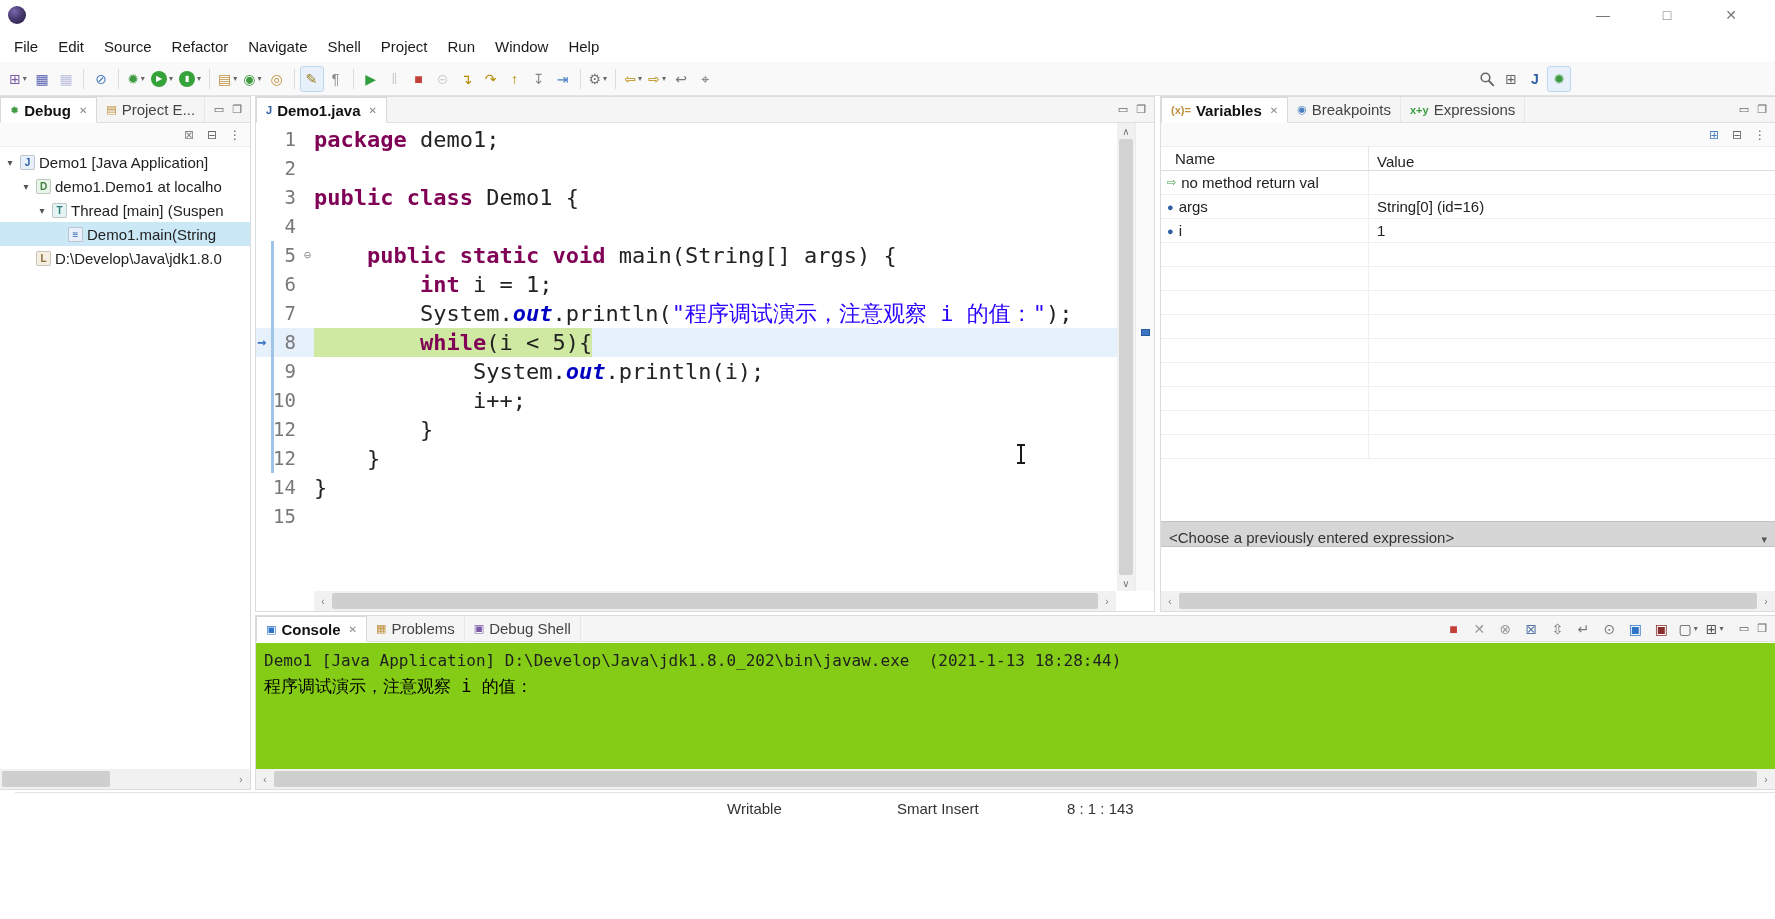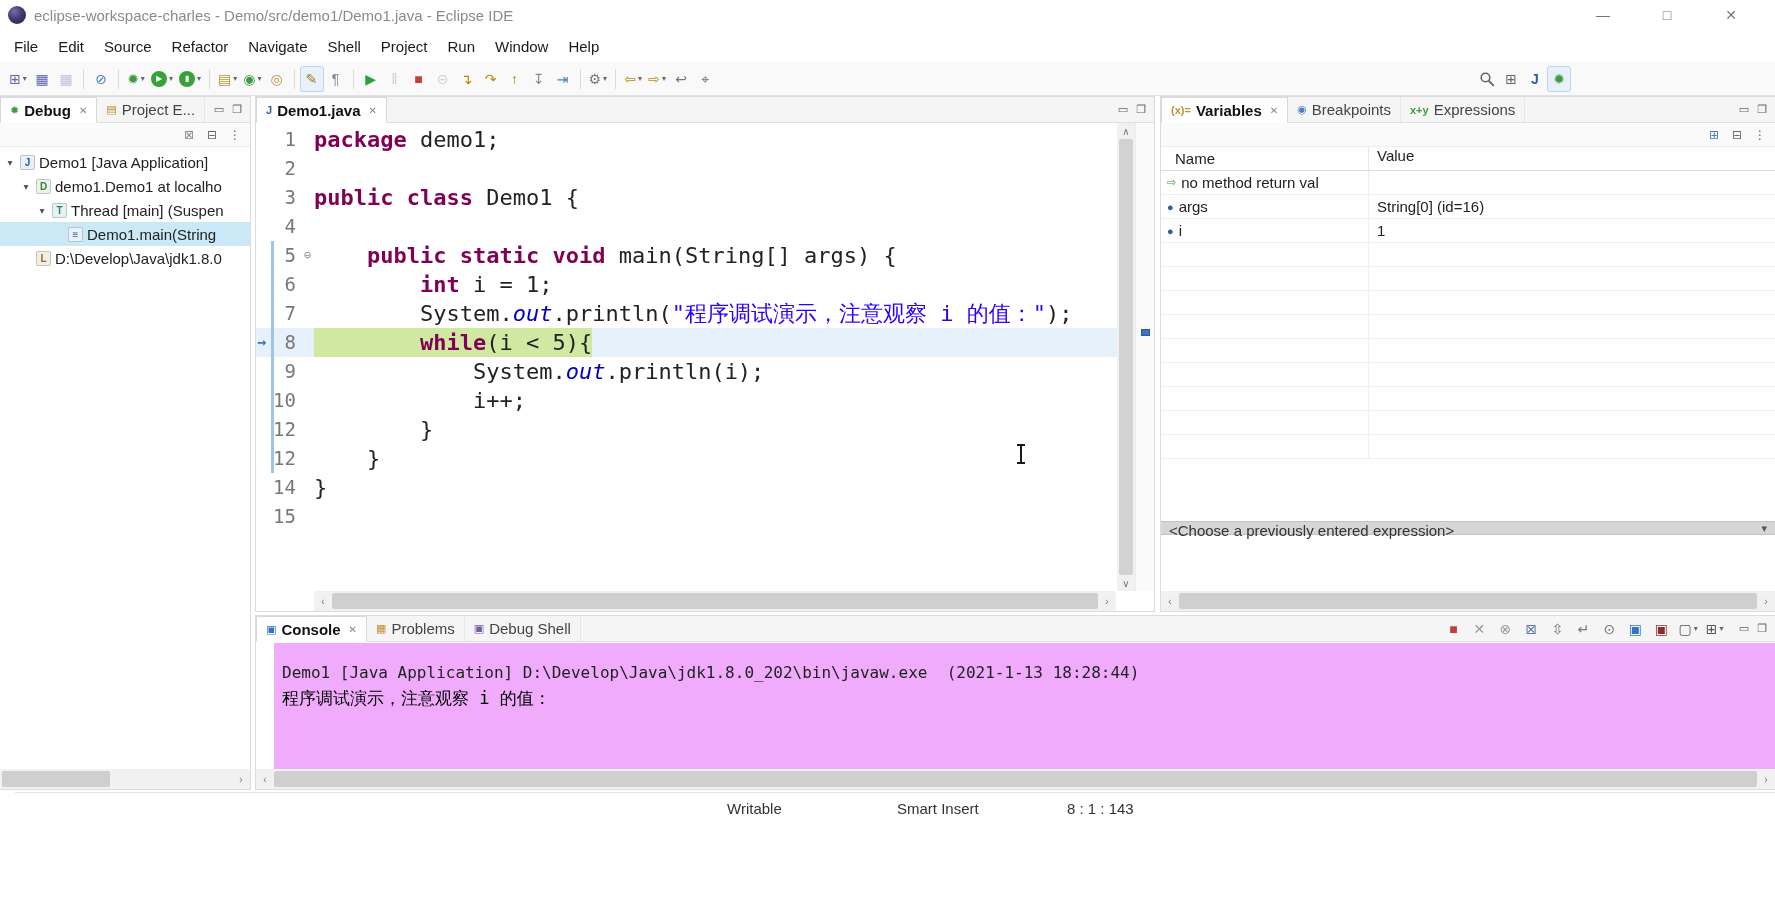--- a/index.html
+++ b/index.html
@@ -63,74 +63,73 @@
   .code-row { display:flex; height:29px; line-height:29px; }
   .code-row.current { background:var(--curline,#e7f1fc); }
   .col-ann { width:15px; flex:none; position:relative; }
   .ip-arrow { position:absolute; left:1px; top:0; font-size:15px; font-weight:bold; color:#3a76c4; line-height:29px; }
   .col-ln { width:30px; flex:none; text-align:right; padding-right:5px; color:var(--lnc,#787878); font-size:19px; }
   .col-fold { width:13px; flex:none; font-size:12px; color:#8a8a8a; text-align:center; }
   .col-text { white-space:pre; }
   .code-row.current .col-text { background:var(--ip,#cfe8a2); }
   .tok-kw { color:var(--kw,#7f0055); font-weight:bold; }
   .tok-st { color:var(--str,#2a00ff); }
-  .tok-fld { color:var(--fld,#0000c0); font-style:italic; font-weight:normal; }
+  .tok-fld { color:var(--fld,#0000c0); font-style:italic; font-weight:bold; }
   .range-indicator { position:absolute; left:15px; top:118px; width:3px; height:232px; background:#9fc4e8; }
 
   
   .vscroll { position:absolute; right:19px; top:26px; bottom:20px; width:18px; background:#f1f1f1; }
   .vthumb { position:absolute; left:2px; top:16px; bottom:16px; width:14px; background:#d2d2d2; border-radius:2px; }
   .sarrow { position:absolute; display:flex; align-items:center; justify-content:center; font-size:10px; color:#777; }
   .vscroll .sarrow { width:18px; height:16px; left:0; }
   .vscroll .up { top:0; } .vscroll .down { bottom:0; }
   .overview-ruler { position:absolute; right:0; top:26px; bottom:20px; width:19px; background:#fafafa; border-left:1px solid #ececec; }
   .ov-marker { position:absolute; left:5px; top:206px; width:9px; height:7px; background:#3a76c4; border:1px solid #2a5a9a; display:block; }
   .hscroll { position:absolute; bottom:0; height:20px; background:#f1f1f1; left:0; right:0; }
   .hscroll .sarrow { width:18px; height:20px; top:0; }
   .hscroll .left { left:0; } .hscroll .right { right:0; }
   .hthumb { position:absolute; top:2px; height:16px; background:#cfcfcf; border-radius:2px; left:18px; right:18px; display:block; }
   .editor-panel .hscroll { left:58px; right:38px; }
   .debug-panel .hthumb { left:2px; right:auto; width:108px; }
 
   
-  .var-header { height:24px; display:flex; align-items:flex-start; border-bottom:1px solid #dcdcdc; font-size:15px; color:#222; }
+  .var-header { height:24px; display:flex; align-items:flex-end; border-bottom:1px solid #dcdcdc; font-size:15px; color:#222; }
   .vh-name { width:208px; padding-left:14px; border-right:1px solid #e6e6e6; height:100%; display:flex; align-items:center; }
   .vh-value { flex:1; padding-left:8px; }
   .var-row { height:24px; display:flex; align-items:center; border-bottom:1px solid #efefef; font-size:15px; }
   .var-name-cell { width:208px; height:100%; display:flex; align-items:center; gap:5px; padding-left:6px; border-right:1px solid #efefef; overflow:hidden; white-space:nowrap; }
   .var-value-cell { flex:1; padding-left:8px; overflow:hidden; white-space:nowrap; }
   .var-icon { font-size:11px; flex:none; }
-  .expr-bar { position:absolute; left:0; top:424px; width:100%; height:14px; background:#d6d6d6; border-top:1px solid #c2c2c2; border-bottom:1px solid #c2c2c2; display:flex; align-items:flex-start; padding:0 8px; color:#333; font-size:15px; }
+  .expr-bar { position:absolute; left:0; top:424px; width:100%; height:26px; background:#d6d6d6; border-top:1px solid #c2c2c2; border-bottom:1px solid #c2c2c2; display:flex; align-items:flex-end; padding:0 8px; color:#333; font-size:15px; }
   .expr-dd { margin-left:auto; color:#555; font-size:11px; }
   .var-detail { position:absolute; left:0; top:450px; width:100%; height:46px; background:#fff; }
 
   
   .console-toolbar { margin-left:auto; display:flex; align-items:center; gap:2px; padding-right:4px; }
-  .console-body { position:absolute; left:0; top:27px; right:0; bottom:20px; background:#f0abfc; overflow:hidden; padding:18px 0 0 8px; font-family:"DejaVu Sans Mono",monospace;margin-left:18px; }
+  .console-body { position:absolute; left:0; top:27px; right:0; bottom:20px; background:#84cc16; overflow:hidden; padding:6px 0 0 8px; font-family:"DejaVu Sans Mono",monospace; }
   .console-header { font-size:16px; color:#1f1f1f; white-space:pre; line-height:24px; }
   .console-output { font-size:17px; color:#000; white-space:pre; line-height:26px; }
 
   
   .statusbar { position:absolute; left:15px; top:792px; width:100%; height:32px; background:#fff; border-top:1px solid #e4e4e4; font-size:15px; color:#333; }
   .sb-item { position:absolute; top:7px; white-space:nowrap; }
   .sb-writable { left:712px; } .sb-insert { left:882px; } .sb-caret { left:1052px; }
 
   
   .ibeam { position:absolute; left:1016px; top:443px; width:10px; height:22px; z-index:60; }
   .ibeam::before { content:""; position:absolute; left:4px; top:2px; width:2px; height:18px; background:#1a1a1a; }
   .ibeam::after { content:""; position:absolute; left:1px; top:1px; width:8px; height:2px; background:#1a1a1a; box-shadow:0 18px 0 #1a1a1a; }
 </style>
 </head>
 <body>
 
 <div id="app">
 
   <div class="titlebar">
     <span class="app-icon"></span>
-    <span class="title-text">eclipse-workspace-charles - Demo/src/demo1/Demo1.java - Eclipse IDE</span>
     <span class="win-controls">
         <span class="win-btn">—</span>
         <span class="win-btn">□</span>
         <span class="win-btn">✕</span>
       </span>
   </div>
 
   <div class="menubar">
       <span class="menu-item">File</span>
       <span class="menu-item">Edit</span>

